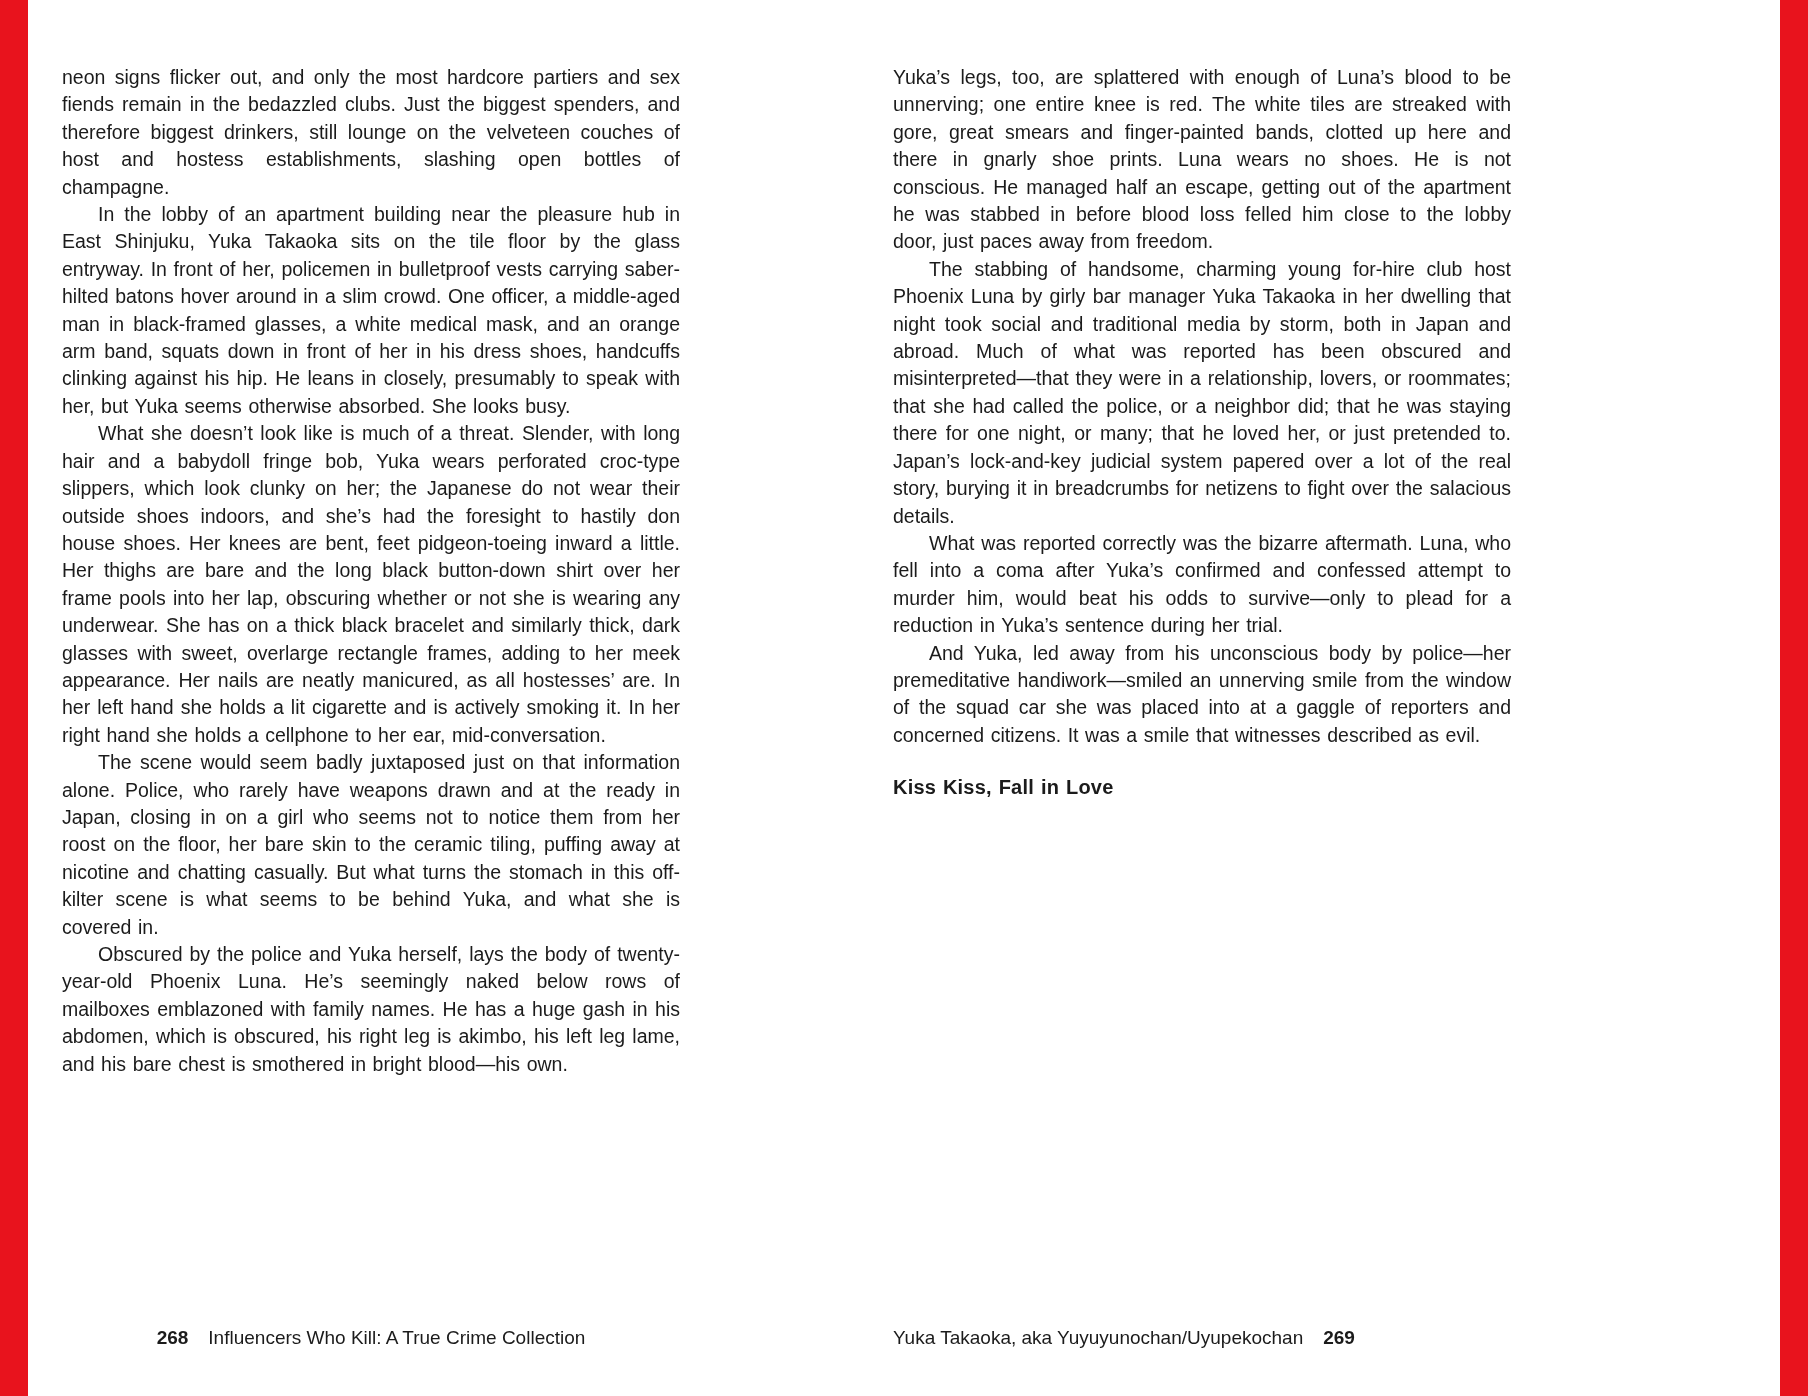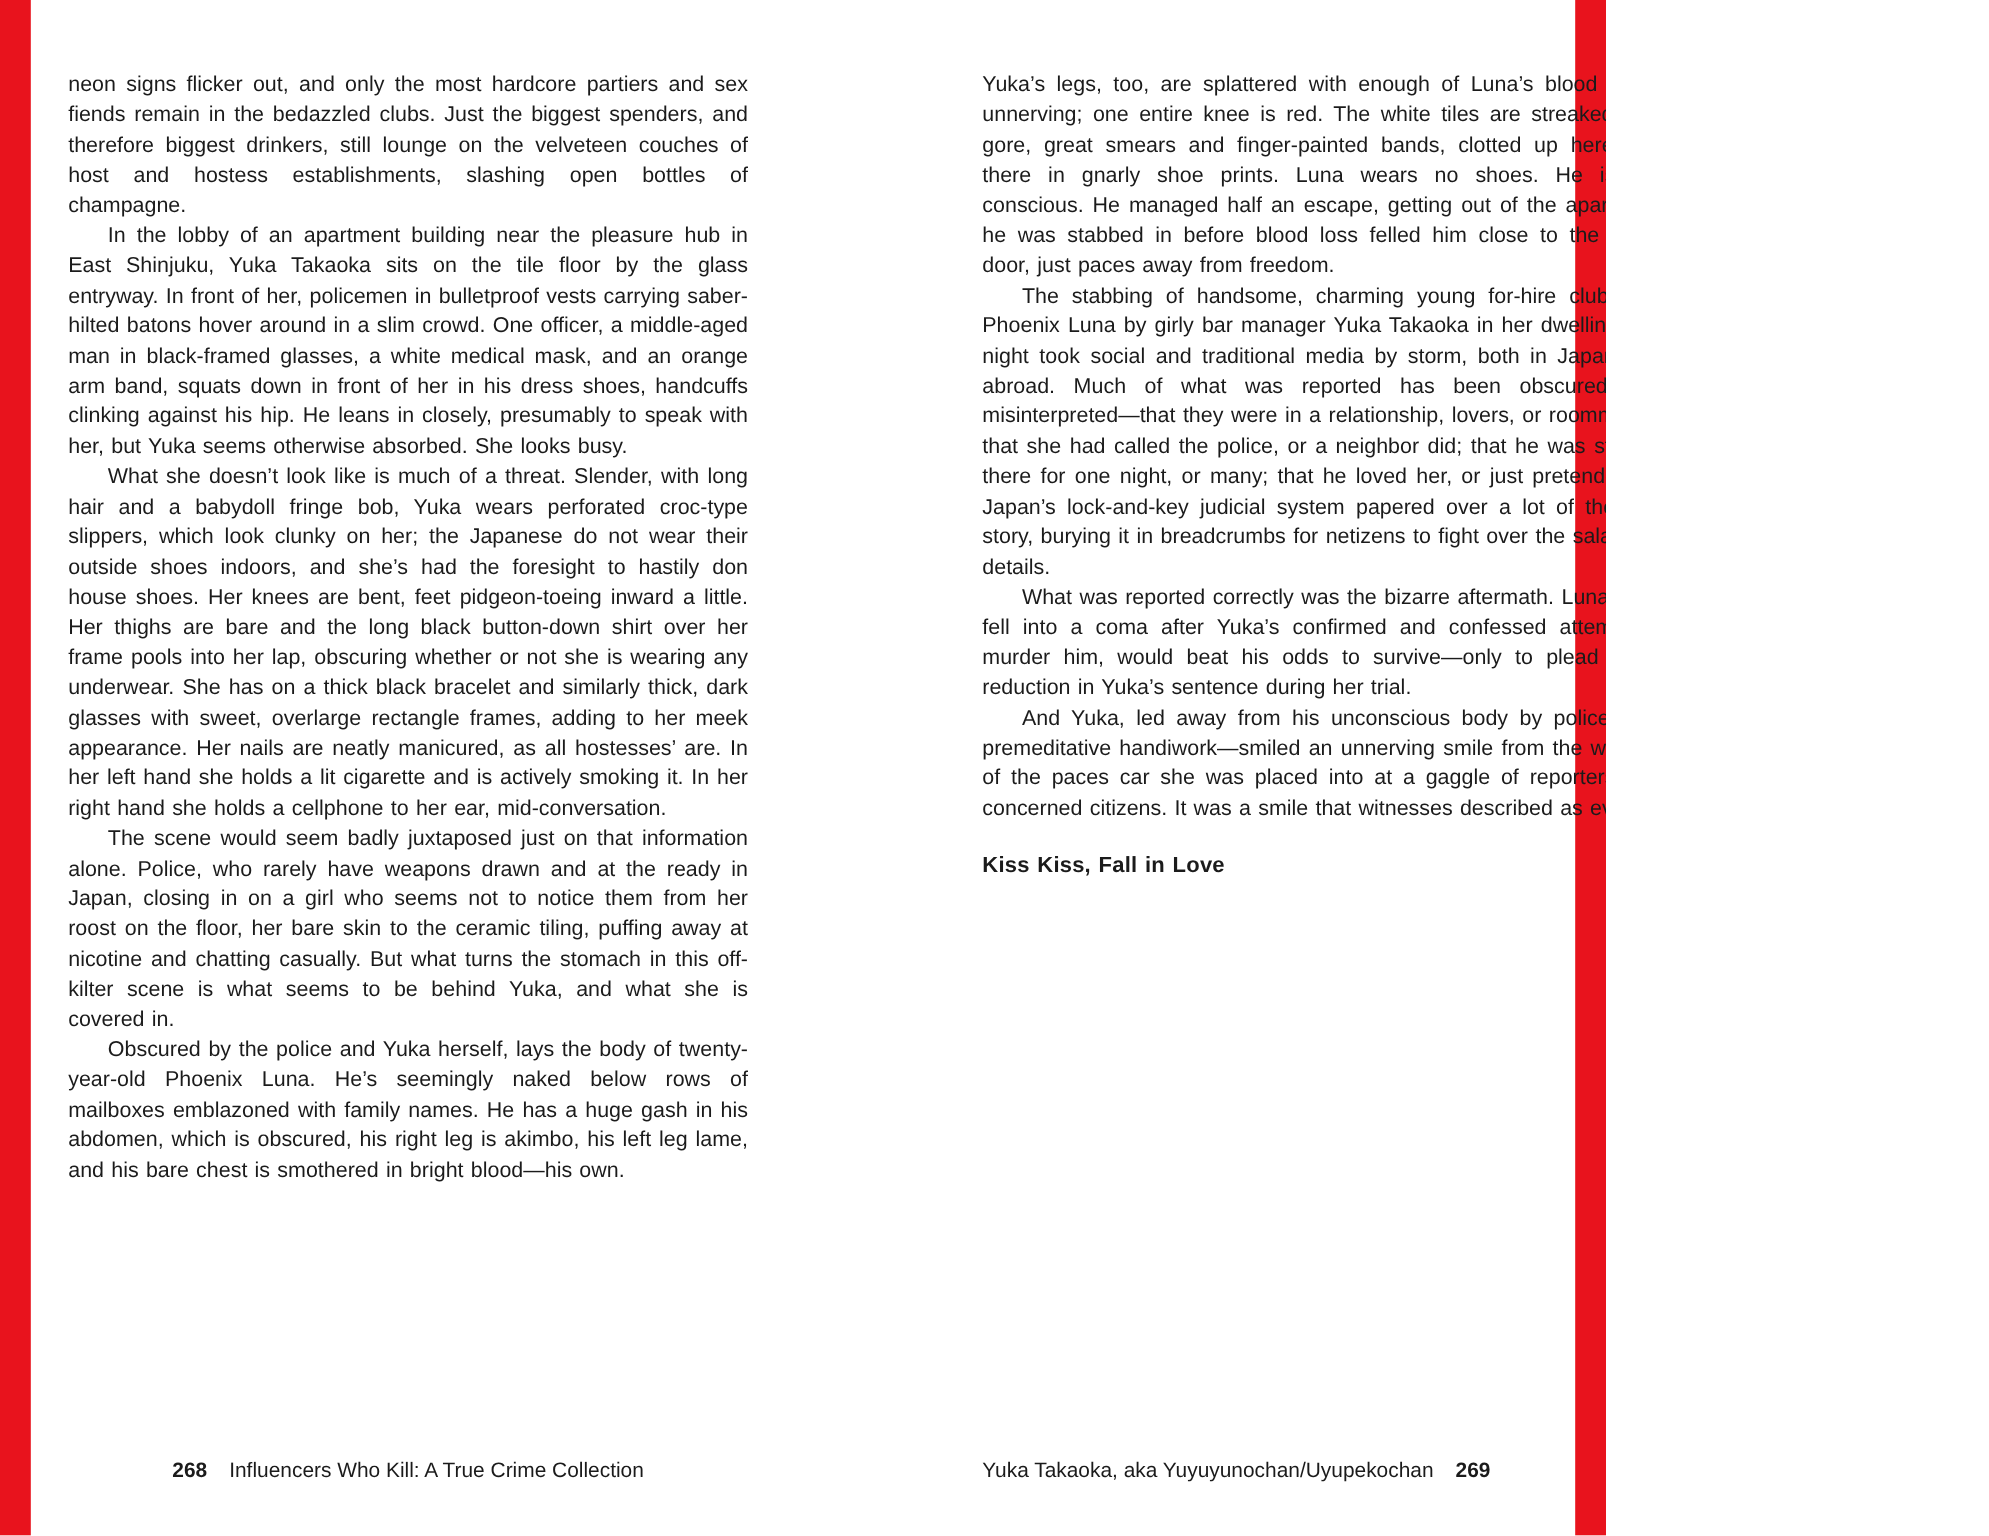--- a/index.html
+++ b/index.html
@@ -11,21 +11,21 @@
   html, body { margin: 0; padding: 0; }
   body {
     width: 1808px;
     height: 1396px;
     background: var(--page-bg);
     font-family: "Liberation Sans", sans-serif;
     color: var(--text-color);
   }
   .spread {
     position: relative;
-    width: 1460px;
+    width: 1808px;
     height: 1396px;
     background: var(--page-bg);
     overflow: hidden;
   }
   .edge {
     position: absolute;
     top: 0;
     bottom: 0;
     width: 28px;
     background: var(--edge-red);
@@ -95,21 +95,21 @@
       <span class="page-num">268</span><span class="footer-title">Influencers Who Kill: A True Crime Collection</span>
     </div>
   </div>
 
   <div>
     <div class="text-block text-block-right">
       <div>
           <p class="para"><span>Yuka’s legs, too, are splattered with enough of Luna’s blood to be unnerving; one entire knee is red. The white tiles are streaked with gore, great smears and finger-painted bands, clotted up here and there in gnarly shoe prints. Luna wears no shoes. He is not conscious. He managed half an escape, getting out of the apartment he was stabbed in before blood loss felled him close to the lobby door, just paces away from freedom.</span></p>
           <p class="para indent"><span>The stabbing of handsome, charming young for-hire club host Phoenix Luna by girly bar manager Yuka Takaoka in her dwelling that night took social and traditional media by storm, both in Japan and abroad. Much of what was reported has been obscured and misinterpreted—that they were in a relationship, lovers, or roommates; that she had called the police, or a neighbor did; that he was staying there for one night, or many; that he loved her, or just pretended to. Japan’s lock-and-key judicial system papered over a lot of the real story, burying it in breadcrumbs for netizens to fight over the salacious details.</span></p>
           <p class="para indent"><span>What was reported correctly was the bizarre aftermath. Luna, who fell into a coma after Yuka’s confirmed and confessed attempt to murder him, would beat his odds to survive—only to plead for a reduction in Yuka’s sentence during her trial.</span></p>
-          <p class="para indent"><span>And Yuka, led away from his unconscious body by police—her premeditative handiwork—smiled an unnerving smile from the window of the paces car she was placed into at a gaggle of reporters and concerned citizens. It was a smile that witnesses described as </span><span class="italic">evil</span><span>.</span></p>
+          <p class="para indent"><span>And Yuka, led away from his unconscious body by police—her premeditative handiwork—smiled an unnerving smile from the window of the squad car she was placed into at a gaggle of reporters and concerned citizens. It was a smile that witnesses described as </span><span class="italic">evil</span><span>.</span></p>
         </div>
       <h2 class="section-heading">Kiss Kiss, Fall in Love</h2>
       <div>
         </div>
     </div>
     <div class="footer footer-right">
       <span class="footer-title">Yuka Takaoka, aka Yuyuyunochan/Uyupekochan</span><span class="page-num">269</span>
     </div>
   </div>
 

